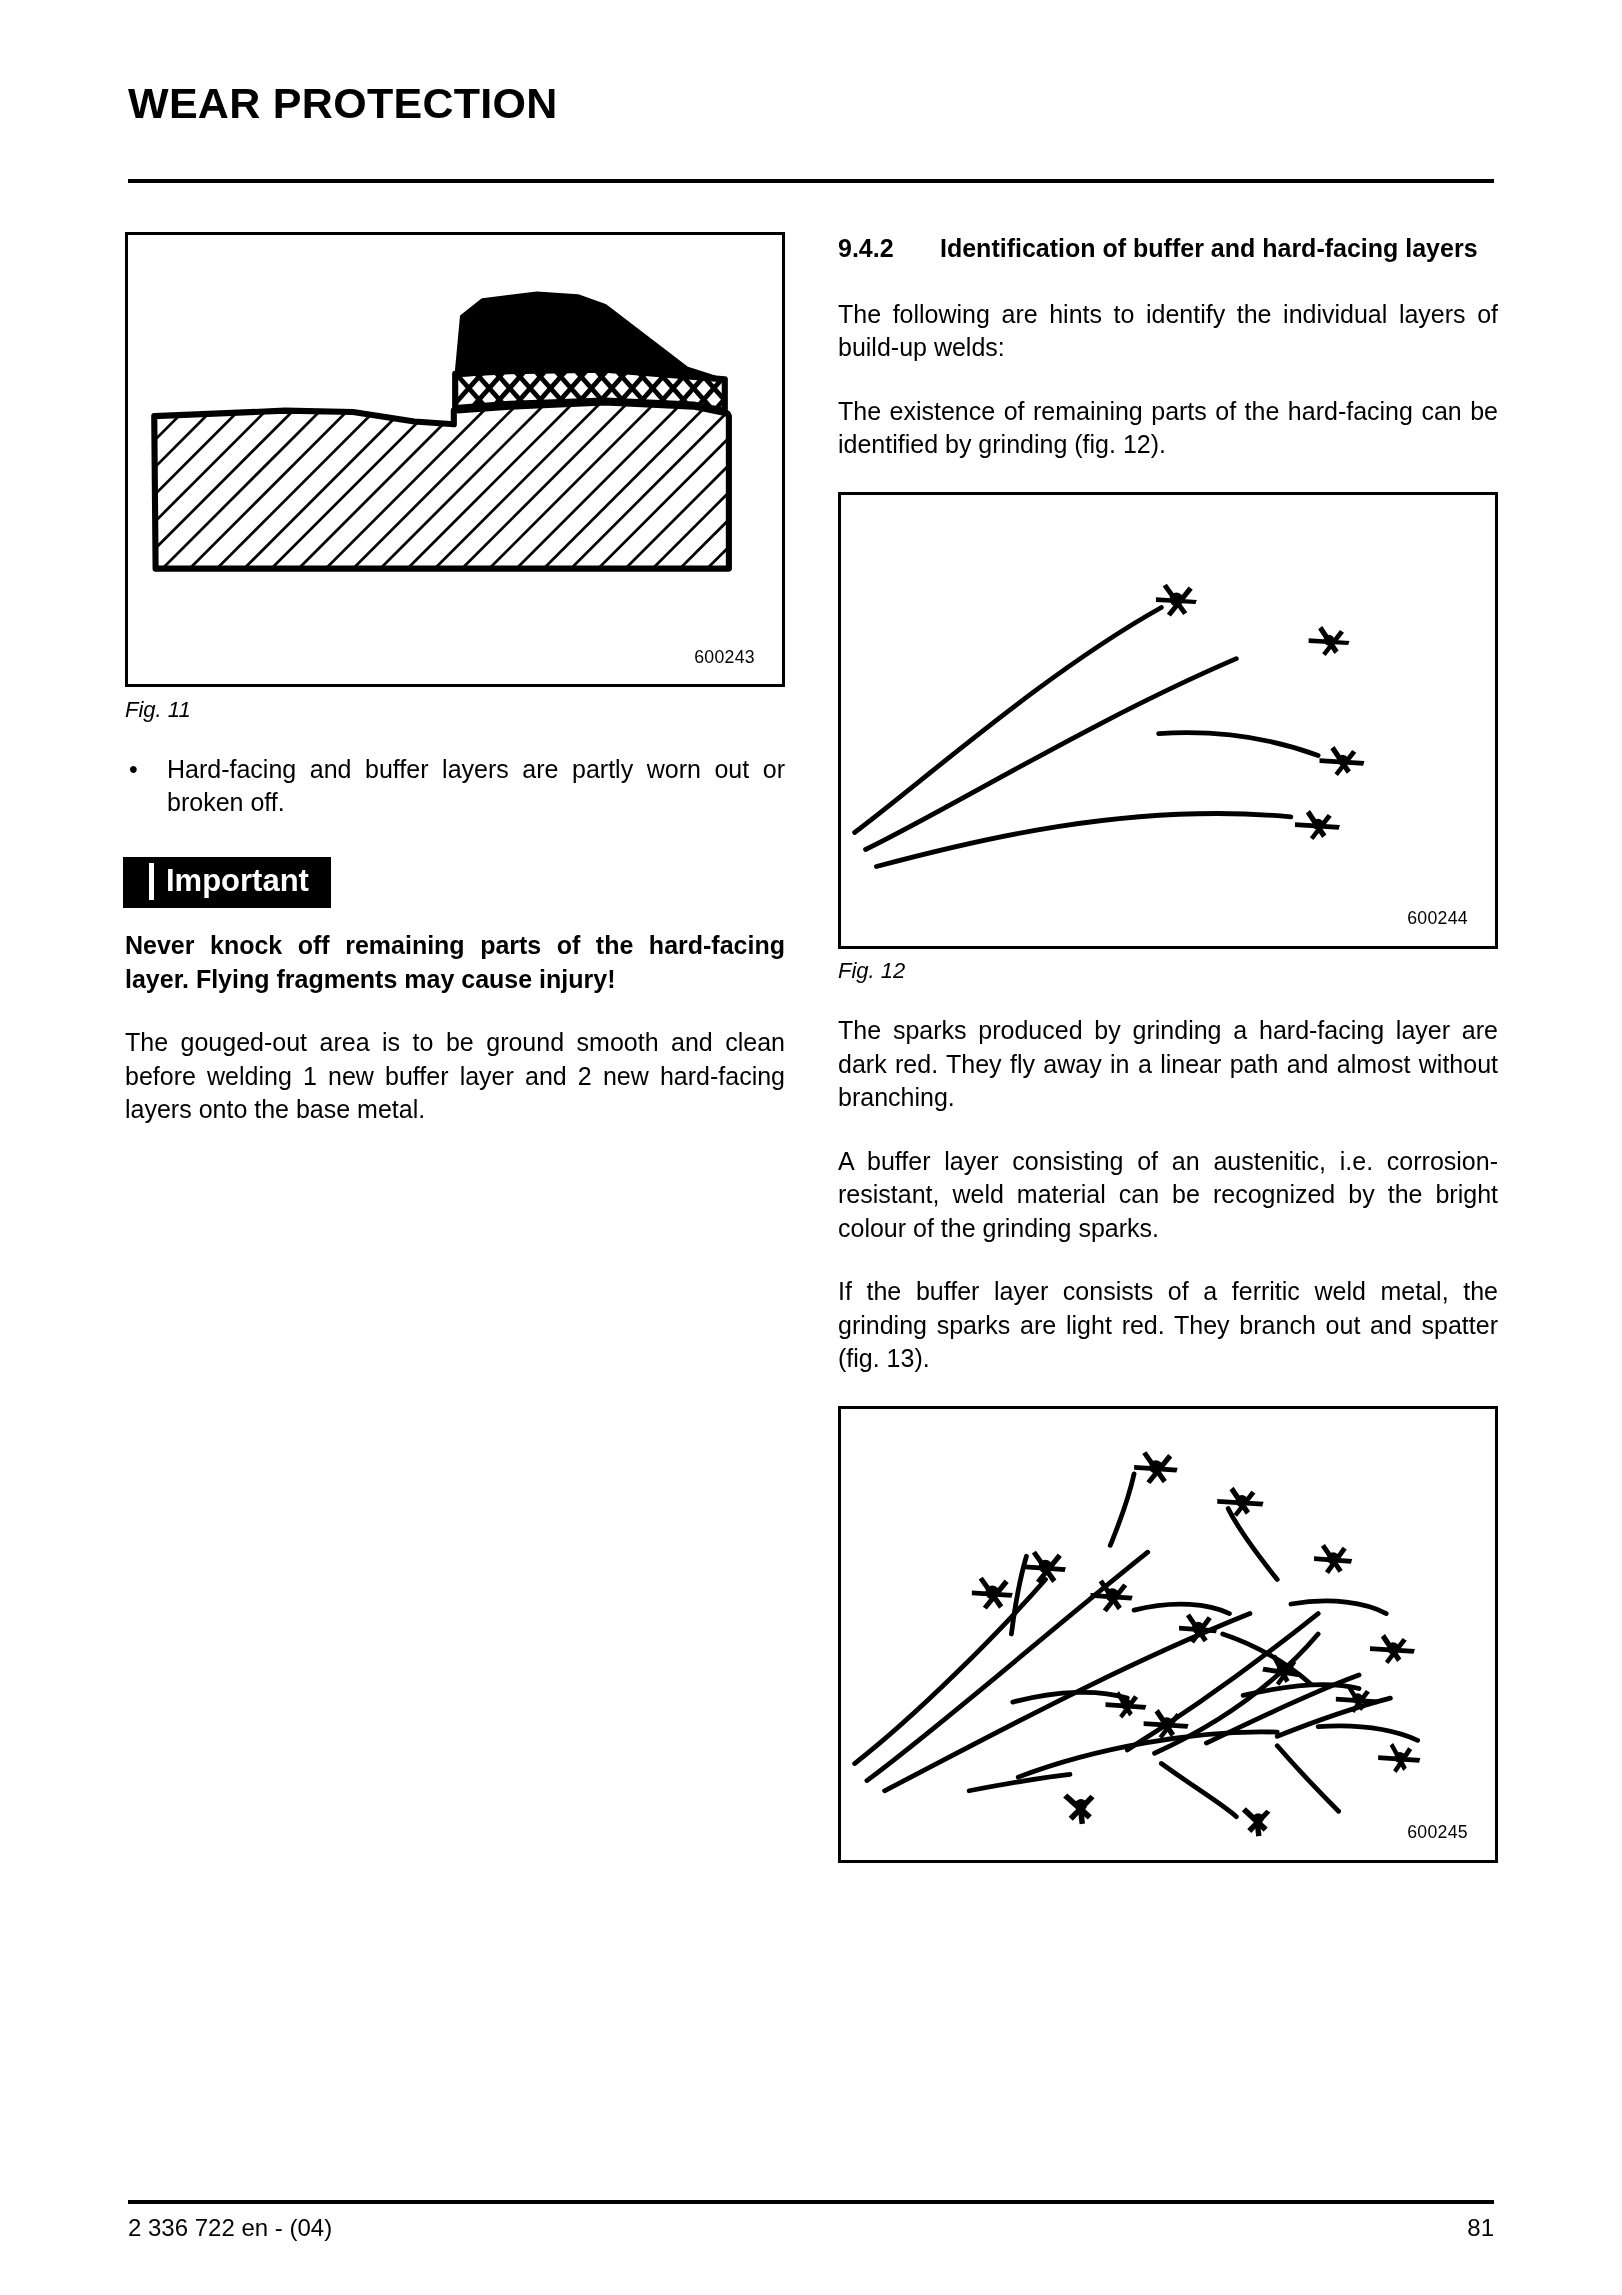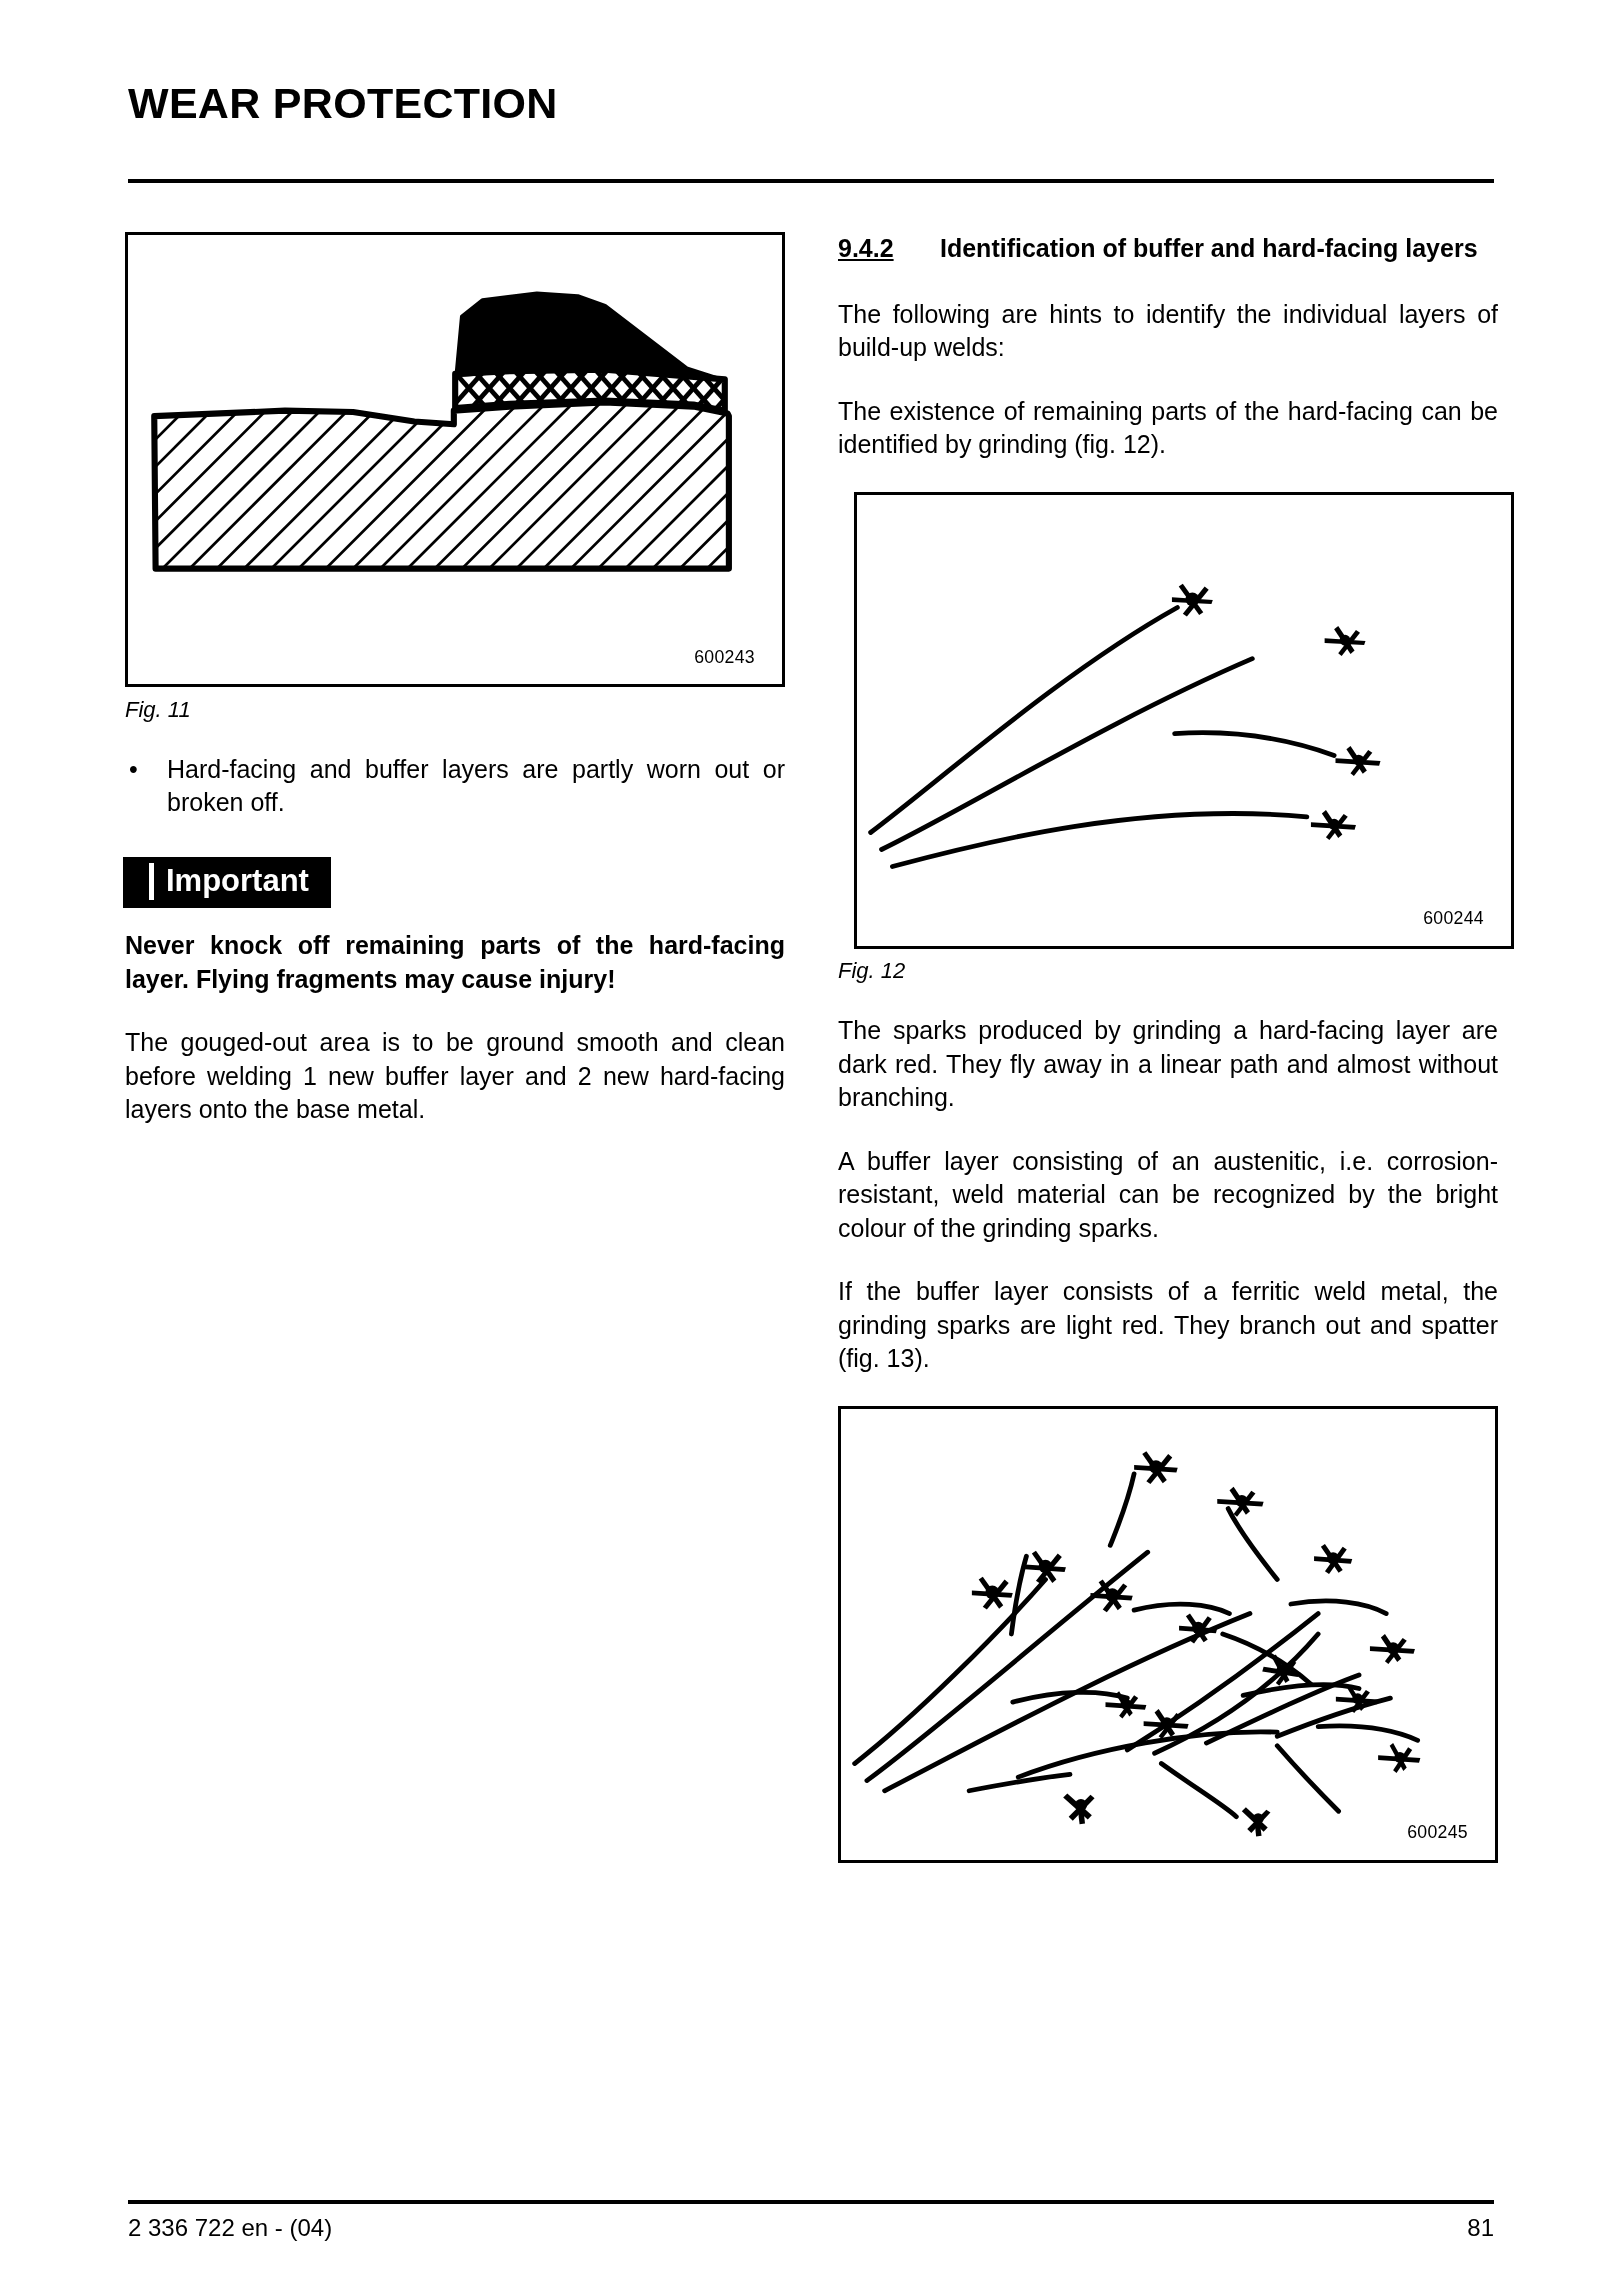--- a/index.html
+++ b/index.html
@@ -55,21 +55,20 @@
   .sec-head {
     font-size: 25px;
     font-weight: bold;
     line-height: 1.30;
     margin: 0 0 0 0;
   }
   .sec-head-num {
     display: inline-block;
     width: 102px;
     vertical-align: top;
-    text-decoration: underline;
   }
   .sec-head-text {
     display: inline-block;
     width: 545px;
     vertical-align: top;
   }
   p.body {
     font-size: 25px;
     line-height: 1.34;
     text-align: justify;
@@ -293,21 +292,21 @@
 
     <div class="sec-head" style="margin-bottom:33px;">
       <span class="sec-head-num">9.4.2</span><span class="sec-head-text">Identification of buffer and hard-facing layers</span>
     </div>
 
     <p class="body">The following are hints to identify the individual layers of build-up welds:</p>
 
     <p class="body">The existence of remaining parts of the hard-facing can be identified by grinding (fig. 12).</p>
 
     <div class="figwrap">
-      <div class="figbox" style="width:660px;height:457px;margin-left:16px;">
+      <div class="figbox" style="width:660px;height:457px;">
         <svg width="653" height="450" viewBox="0 0 958 660">
           <g fill="none" stroke="#000000" stroke-width="7" stroke-linecap="round">
             <path d="M 20 495 C 120 420 300 260 470 165"></path>
             <path d="M 36 520 C 160 460 370 330 580 240"></path>
             <path d="M 466 350 C 560 344 640 360 700 382"></path>
             <path d="M 52 545 C 190 508 420 450 660 472"></path>
           </g>
 
           <g fill="#000000">
             <g transform="translate(492,152)">

